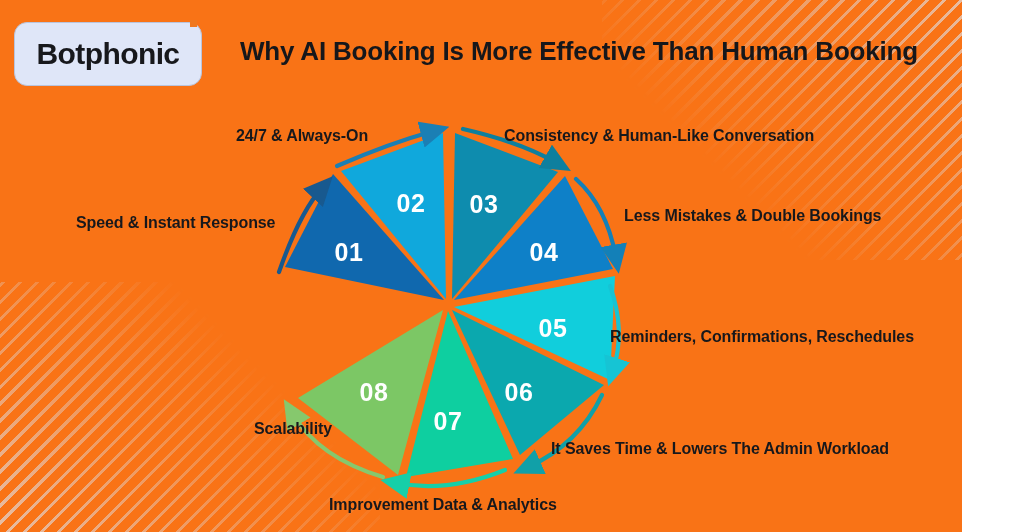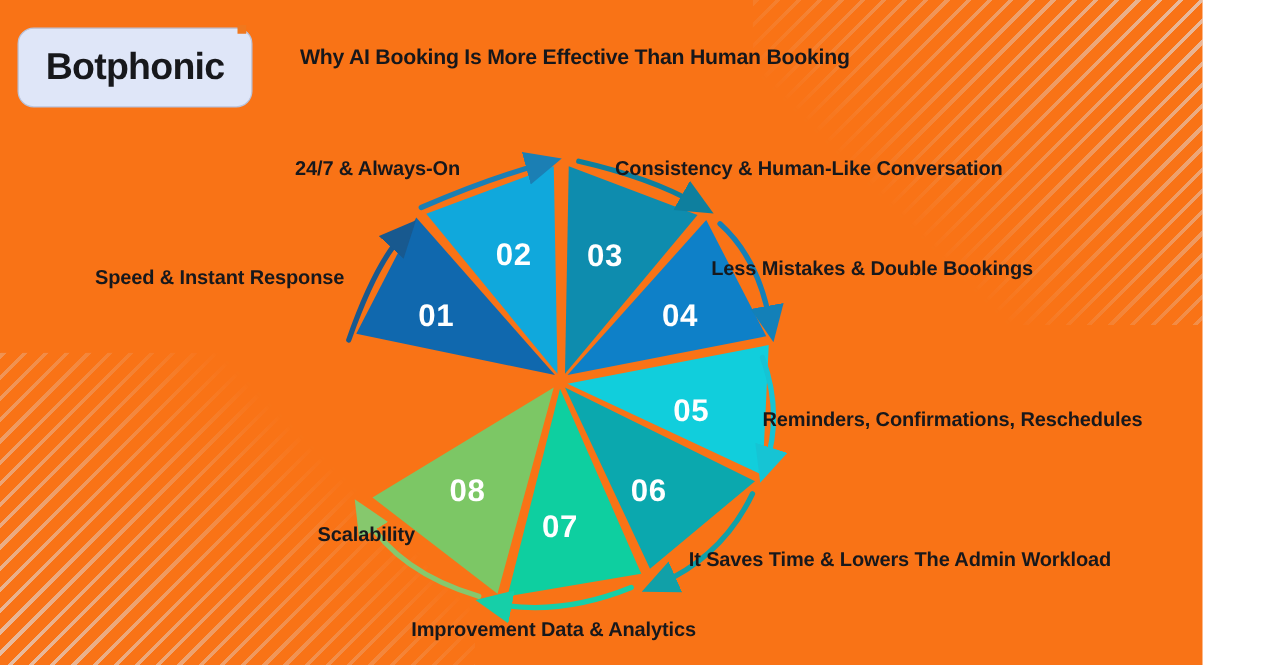--- a/index.html
+++ b/index.html
@@ -87,21 +87,21 @@
     top: -3px;
     width: 7px;
     height: 7px;
     background: #f0781e;
   }
 
   #page-title {
     position: absolute;
     left: 240px;
     top: 36px;
-    font-size: 17px;
+    font-size: 26px;
     font-weight: bold;
     color: #16171b;
     letter-spacing: -0.2px;
     white-space: nowrap;
   }
 
   
   #diagram {
     position: absolute;
     left: 0;
@@ -125,22 +125,22 @@
     position: absolute;
     font-size: 16px;
     font-weight: bold;
     color: #17181c;
     white-space: nowrap;
     letter-spacing: -0.1px;
   }
 
   #label-01 { left: 76px;  top: 214px; text-align: right; }
   #label-02 { left: 236px; top: 127px; }
-  #label-03 { left: 492px; top: 127px; }
-  #label-04 { left: 569px; top: 207px; }
+  #label-03 { left: 504px; top: 127px; }
+  #label-04 { left: 624px; top: 207px; }
   #label-05 { left: 610px; top: 328px; text-align: center; }
   #label-06 { left: 551px; top: 440px; }
   #label-07 { left: 329px; top: 496px; }
   #label-08 { left: 254px; top: 420px; }
 </style>
 </head>
 <body>
 
 <div id="stage">
 

